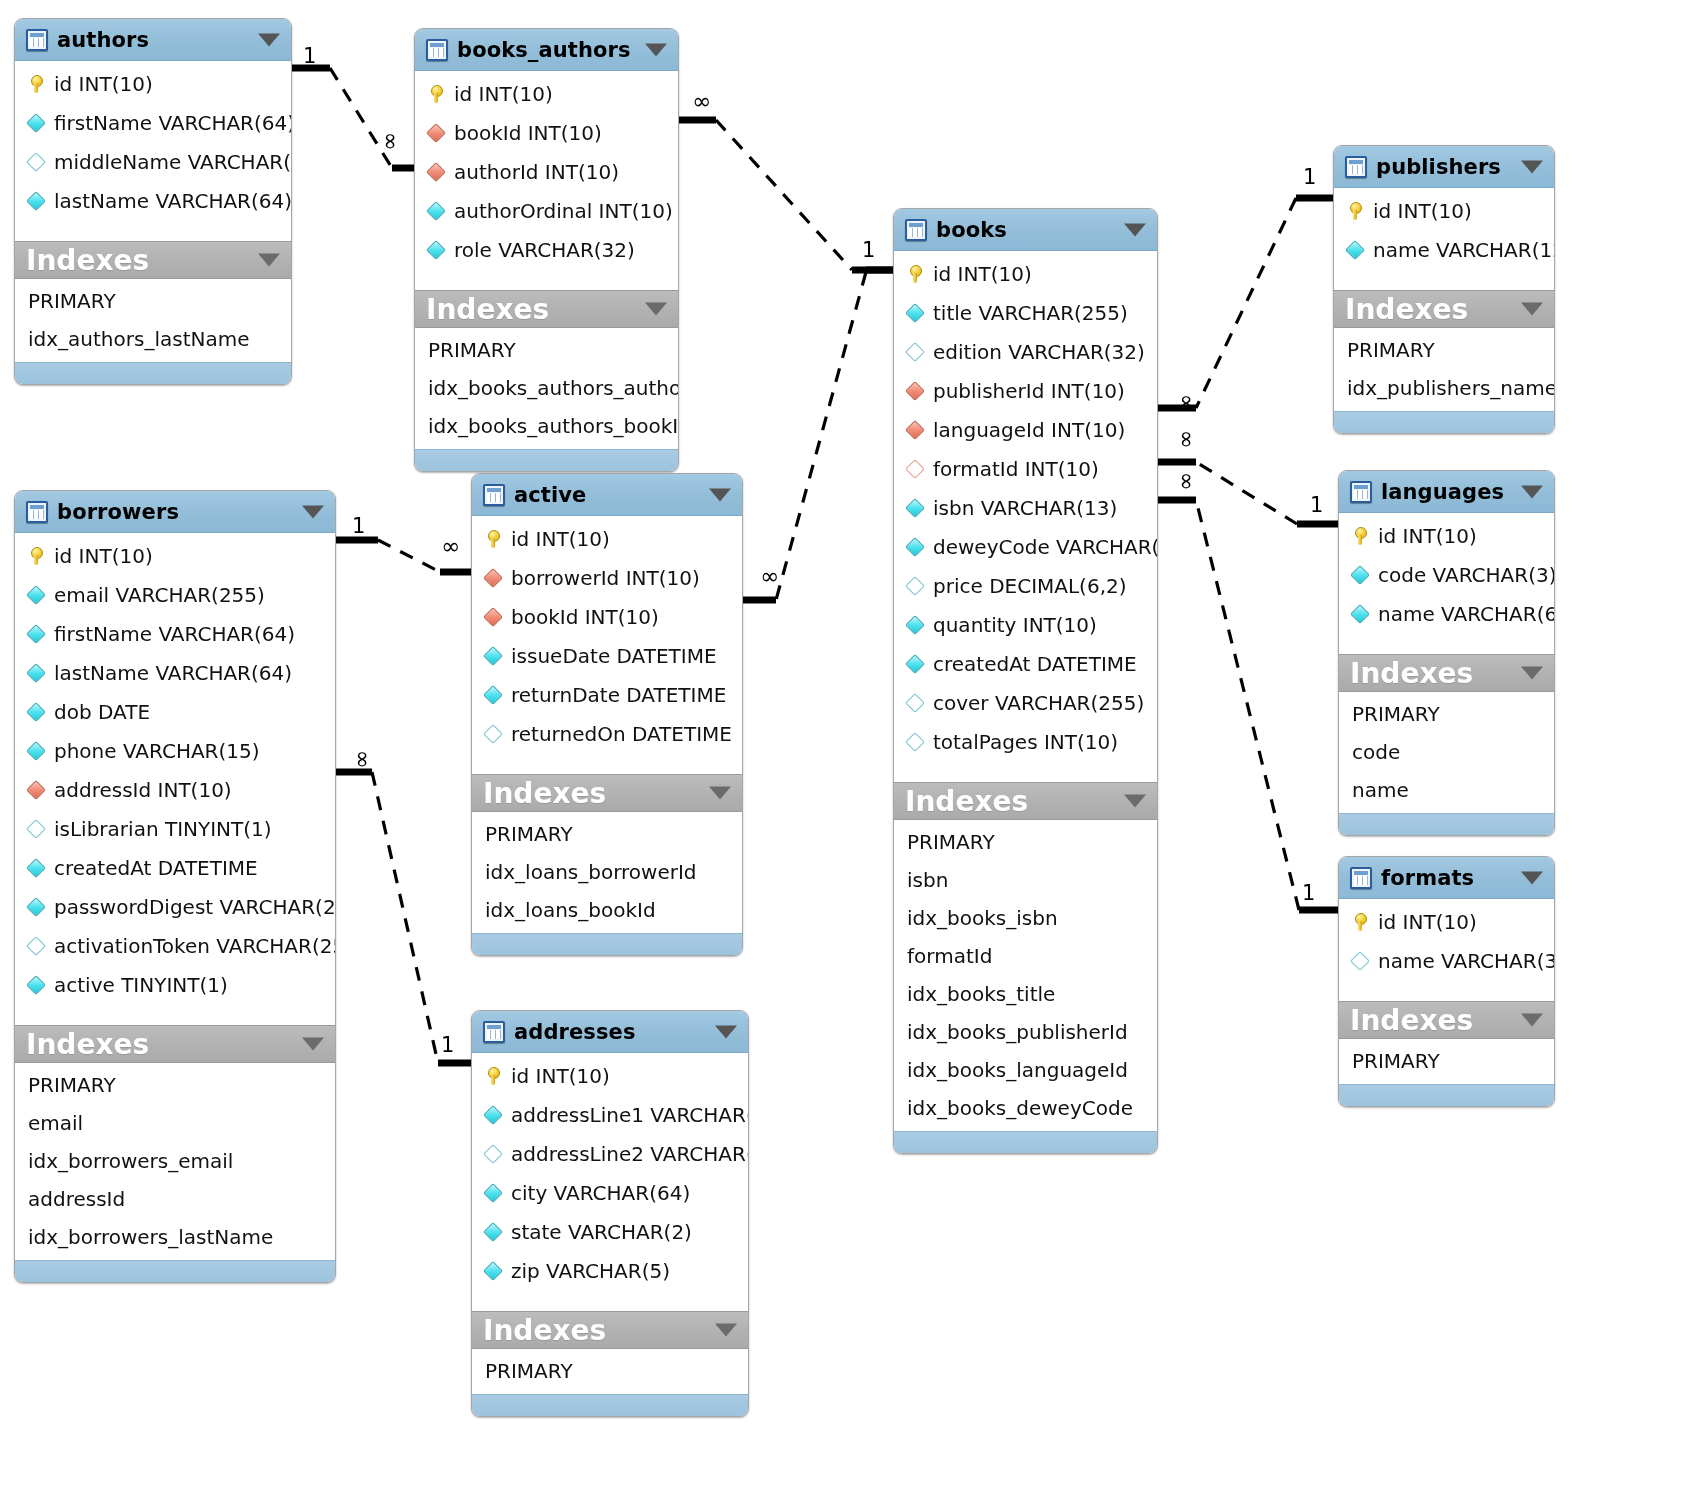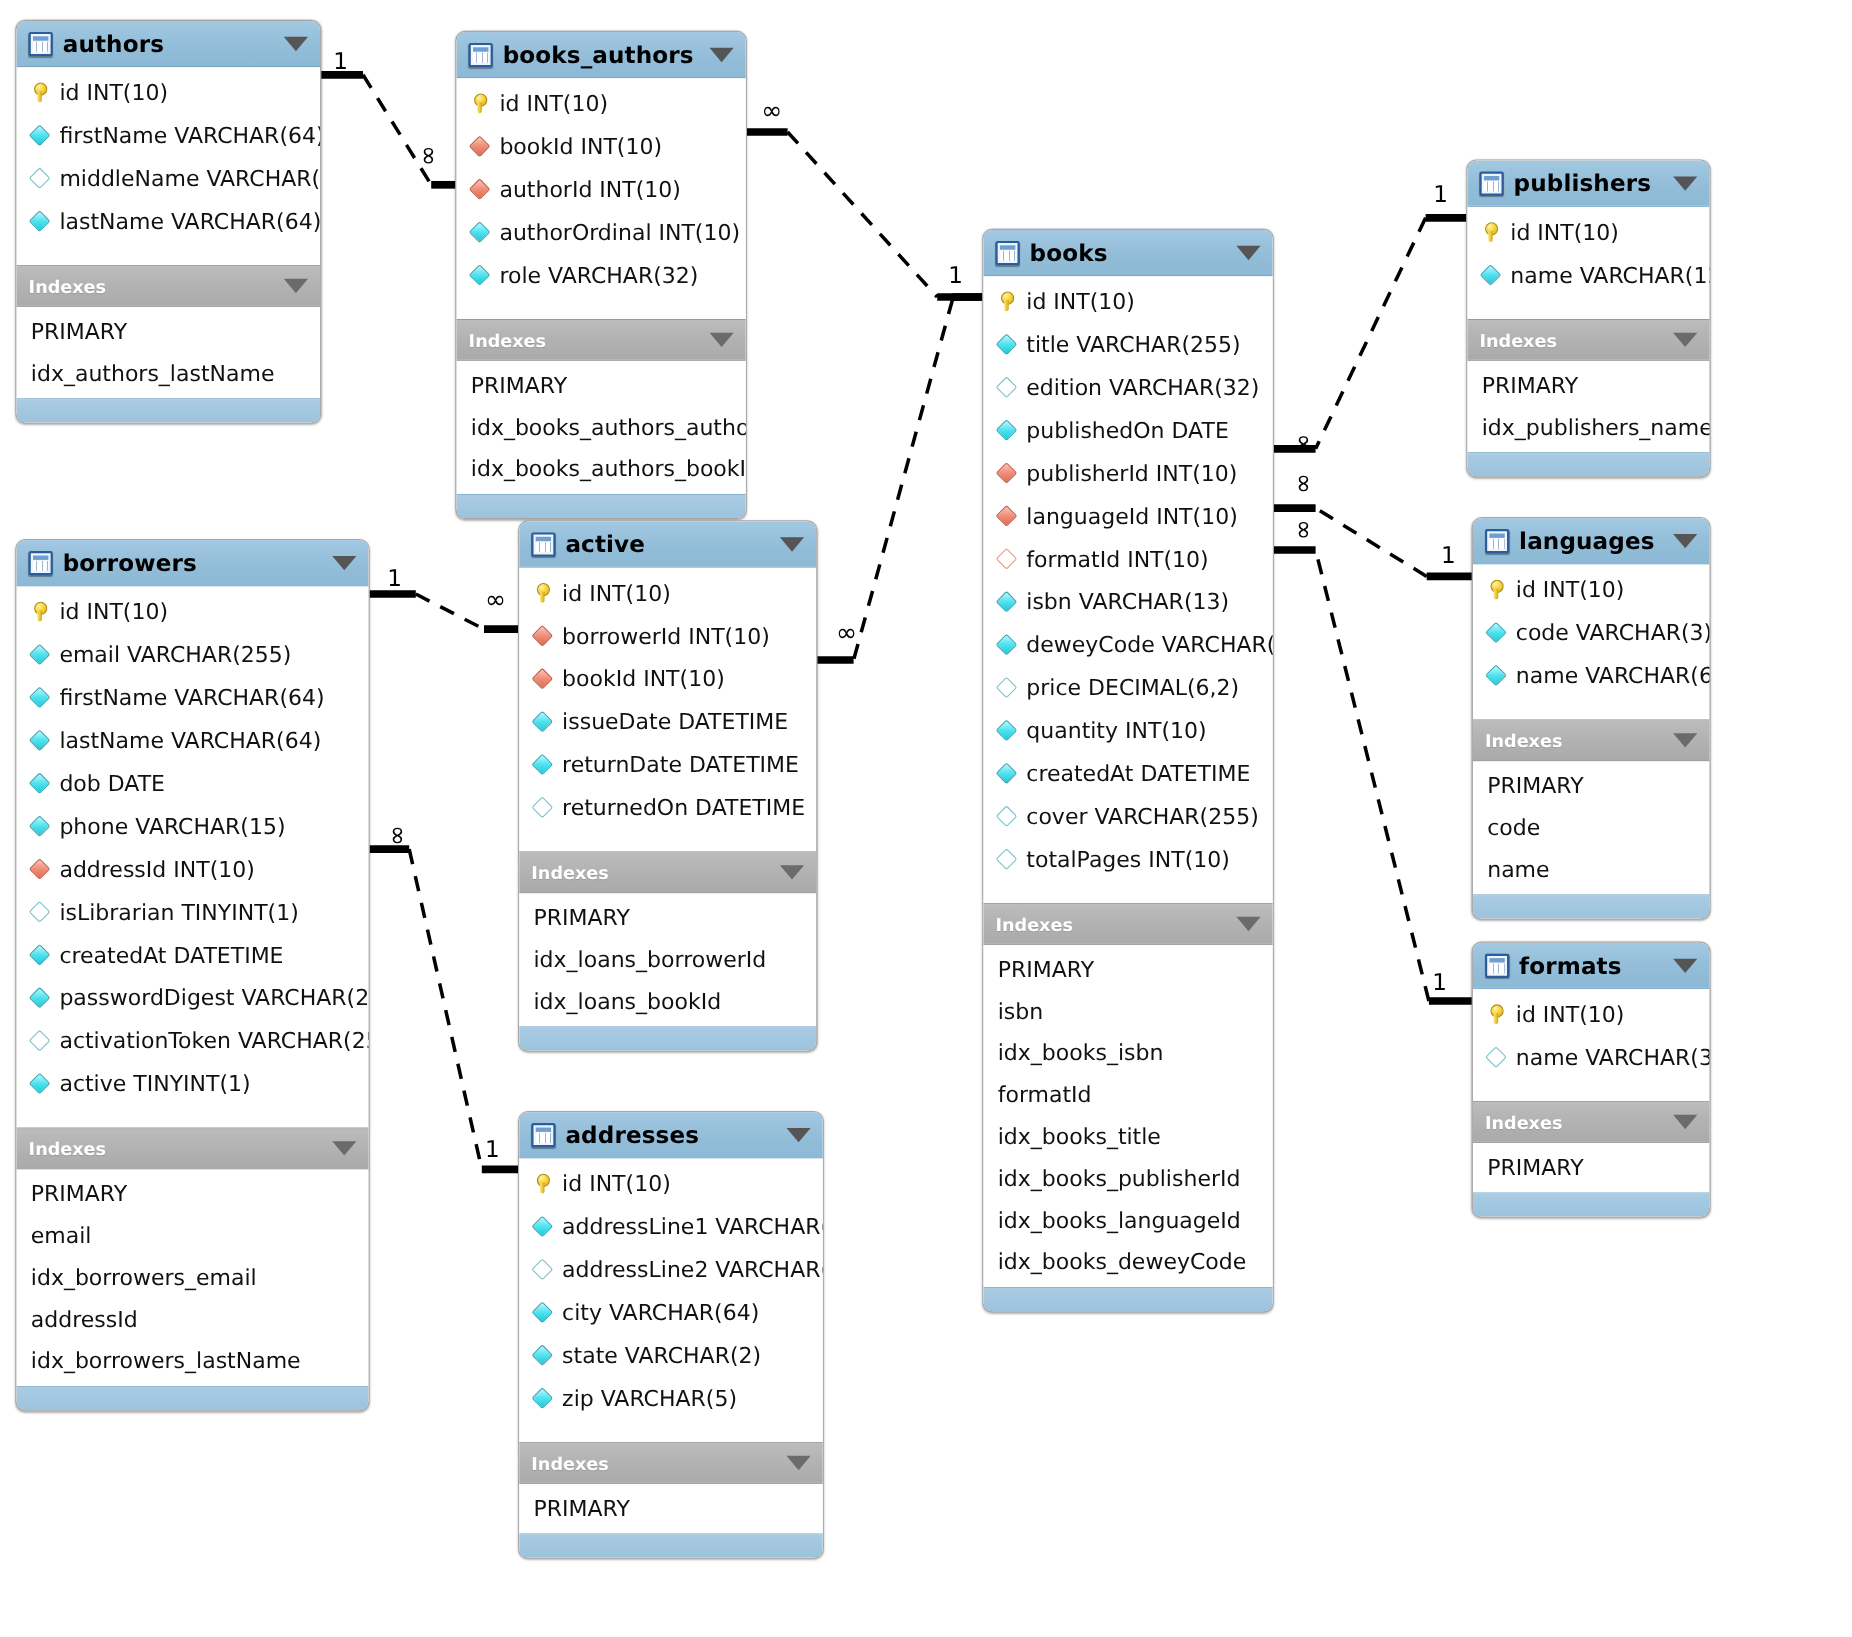--- a/index.html
+++ b/index.html
@@ -134,21 +134,21 @@
     align-items: center;
     height: 38px;
     background: linear-gradient(to bottom, #bcbcbc 0%, #b2b2b2 50%, #aaaaaa 100%);
     border-top: 1px solid #9a9a9a;
     border-bottom: 1px solid #9a9a9a;
     padding: 0 10px 0 11px;
     position: relative;
   }
   .sec-header .sec-title {
     font-weight: bold;
-    font-size: 16px;
+    font-size: 28px;
     color: #ffffff;
     text-shadow: 0 1px 0 rgba(0,0,0,0.12);
   }
   .idx-list { background: #ffffff; padding: 3px 0 4px 0; }
   .idx {
     height: 38px;
     display: flex; align-items: center;
     padding: 0 10px 0 13px;
     font-size: 20px;
     color: #111111;
@@ -315,26 +315,20 @@
             <span class="g g-cyan">
               <i class="dia"></i>
             </span>
             <span class="label">title VARCHAR(255)</span>
           </div>
           <div class="field">
             <span class="g g-cyanw">
               <i class="dia"></i>
             </span>
             <span class="label">edition VARCHAR(32)</span>
-          </div>
-          <div class="field">
-            <span class="g g-cyan">
-              <i class="dia"></i>
-            </span>
-            <span class="label">publishedOn DATE</span>
           </div>
           <div class="field">
             <span class="g g-red">
               <i class="dia"></i>
             </span>
             <span class="label">publisherId INT(10)</span>
           </div>
           <div class="field">
             <span class="g g-red">
               <i class="dia"></i>

